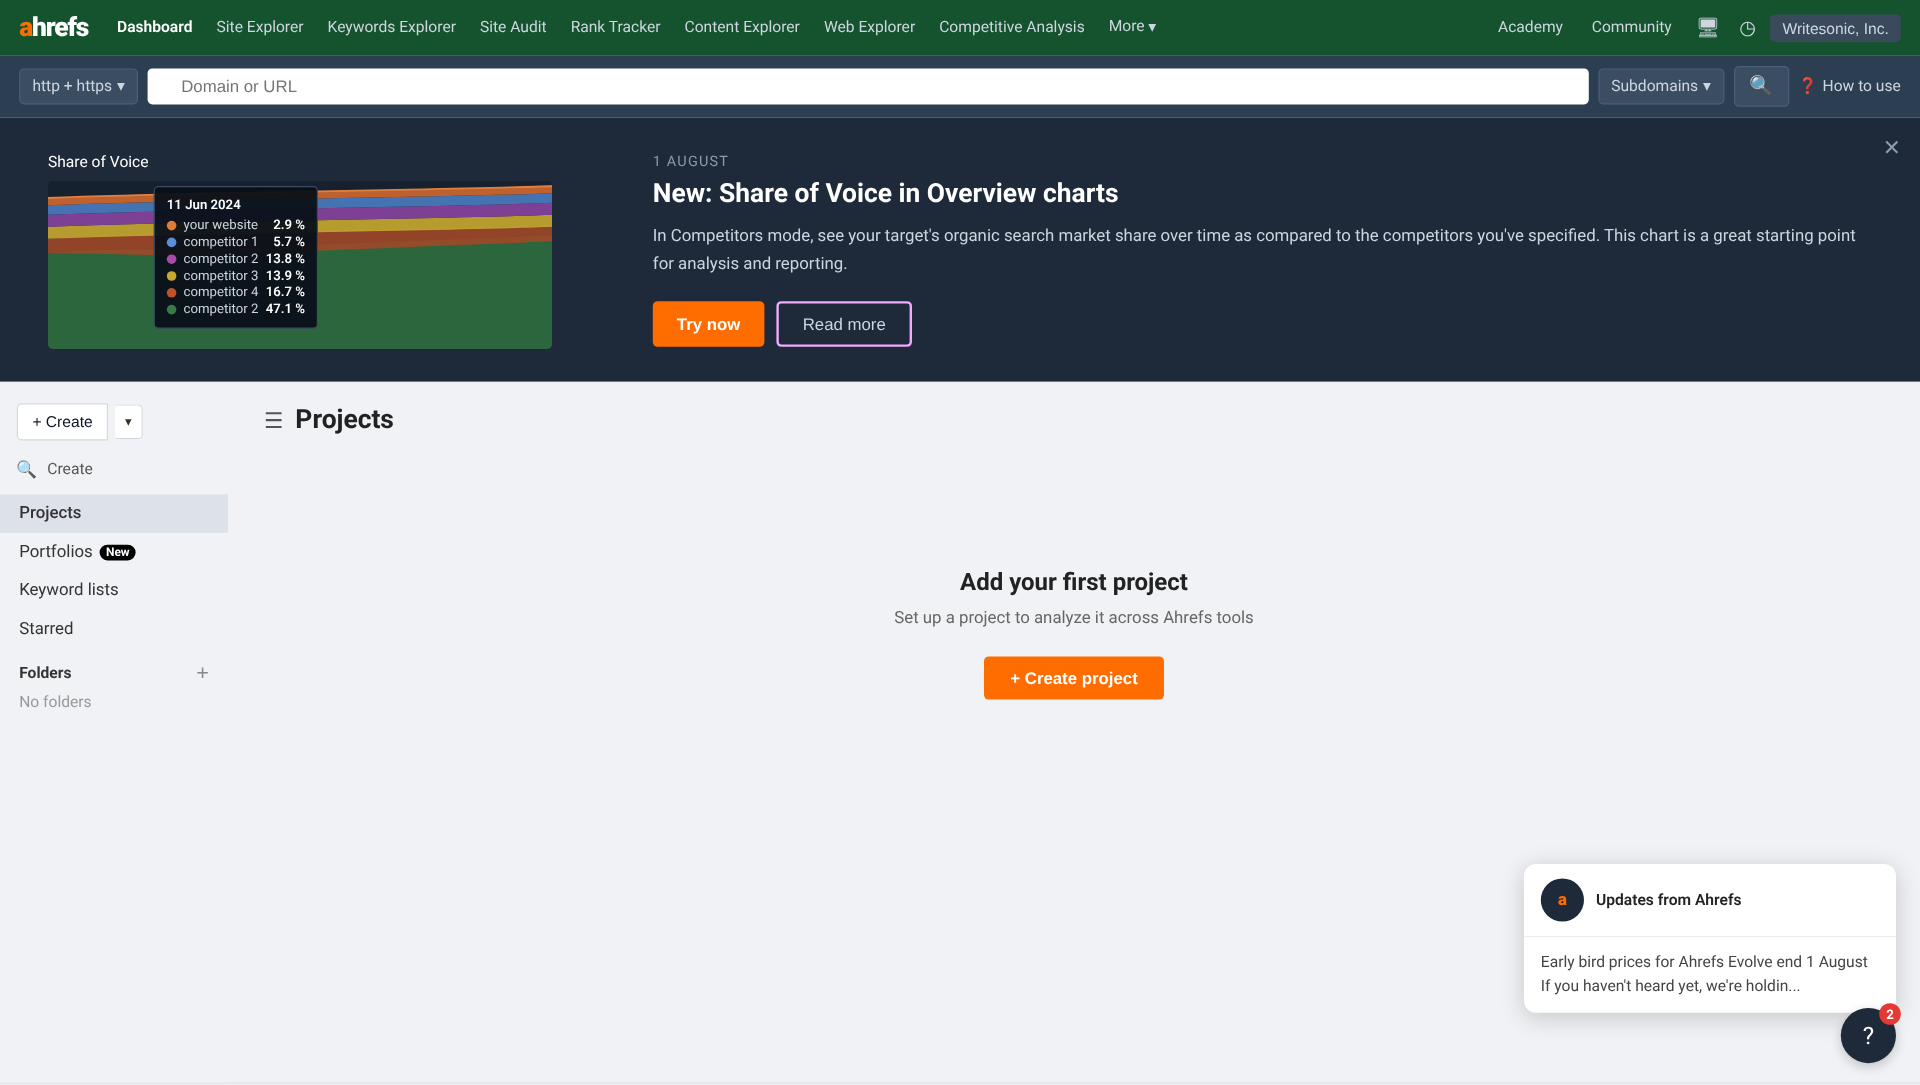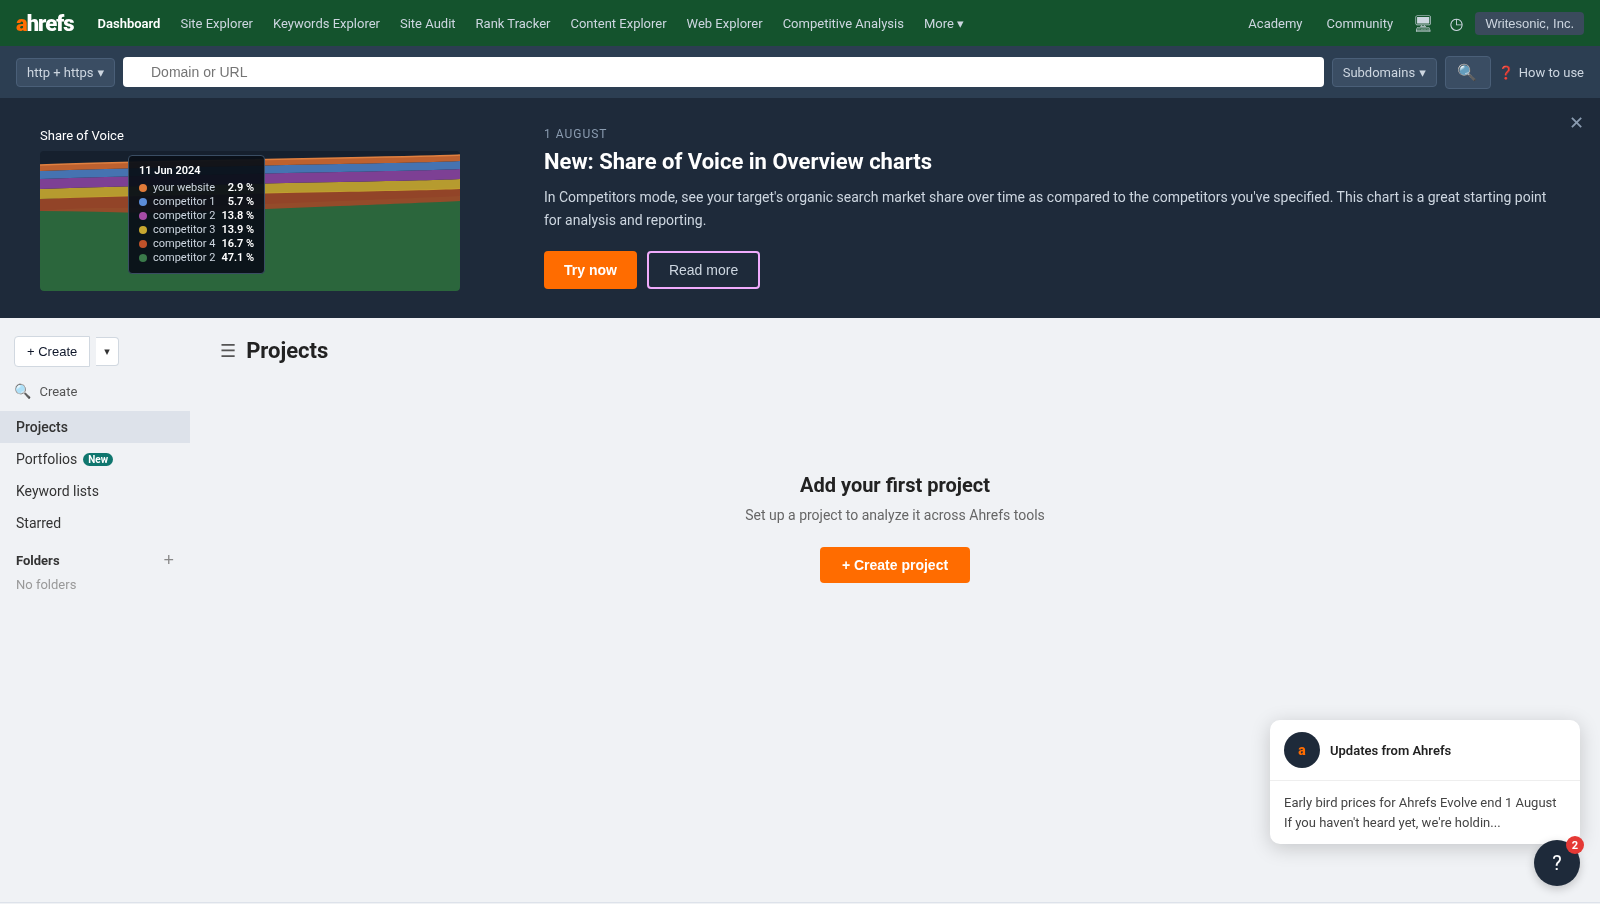--- a/index.html
+++ b/index.html
@@ -223,21 +223,21 @@
       padding: 8px 16px;
       font-size: 14px;
       cursor: pointer;
       color: #333;
       display: flex;
       align-items: center;
       gap: 6px;
     }
     .sidebar-nav-item.active { background: #dde2ea; font-weight: 500; }
     .badge-new {
-      background: #0f766e;
+      background: #000000;
       color: #fff;
       font-size: 10px;
       font-weight: 700;
       padding: 1px 5px;
       border-radius: 8px;
     }
     .sidebar-section-title {
       padding: 12px 16px 4px;
       font-size: 13px;
       font-weight: 700;

